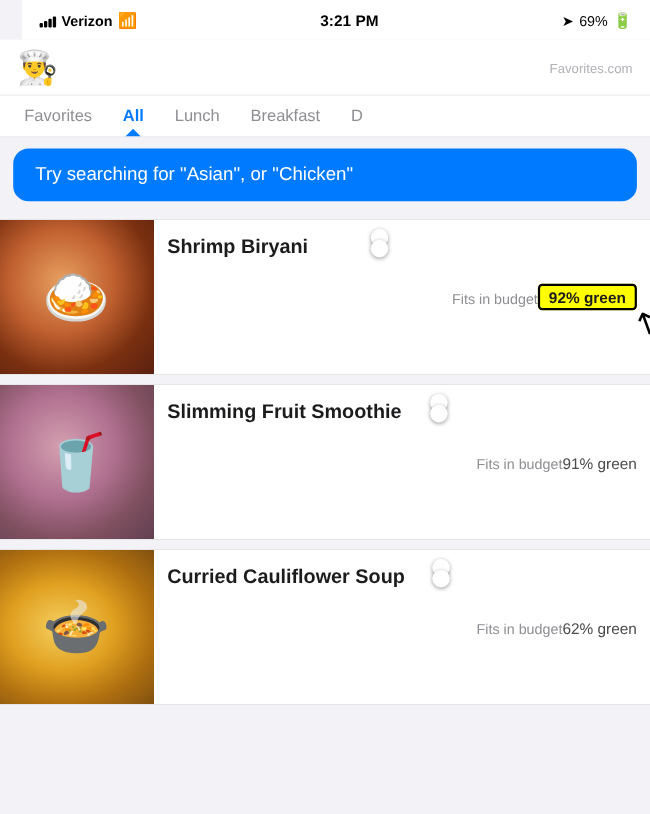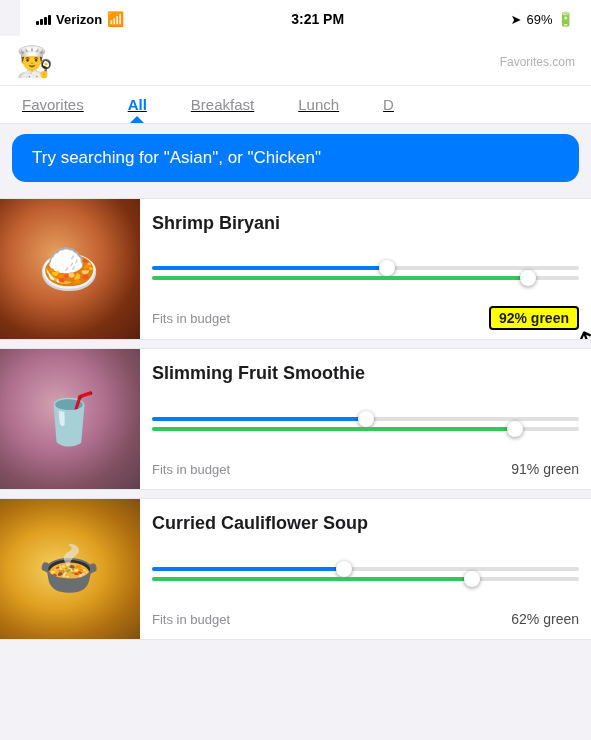--- a/index.html
+++ b/index.html
@@ -85,22 +85,21 @@
       overflow-x: auto;
       scrollbar-width: none;
       border-bottom: 1px solid #e5e5ea;
     }
     .tabs-container::-webkit-scrollbar { display: none; }
     .tabs {
       display: flex;
       align-items: center;
       padding: 0 8px;
       white-space: nowrap;
-      gap: 16px;
-      text-decoration: underline;
+      gap: 0;
     }
     .tab {
       padding: 10px 14px;
       font-size: 15px;
       color: #8e8e93;
       cursor: pointer;
       position: relative;
       flex-shrink: 0;
     }
     .tab.active {
@@ -194,21 +193,21 @@
       top: 50%;
       left: 50%;
       transform: translate(-50%, -50%);
       font-size: 50px;
     }
 
     .recipe-info {
       flex: 1;
       padding: 14px 12px 12px;
       display: flex;
-      flex-direction: column;
+      flex-direction: row;
       justify-content: space-between;
     }
     .recipe-name {
       font-size: 18px;
       font-weight: 700;
       color: #1c1c1e;
       margin-bottom: 10px;
       line-height: 1.2;
     }
 
@@ -315,22 +314,22 @@
   <div class="header-left">
     <span class="chef-icon">👨‍🍳</span>
   </div>
   <span class="watermark">Favorites.com</span>
 </div>
 
 <div class="tabs-container">
   <div class="tabs">
     <div class="tab">Favorites</div>
     <div class="tab active">All</div>
+    <div class="tab">Lunch</div>
     <div class="tab">Breakfast</div>
-    <div class="tab">Lunch</div>
     <div class="tab">D</div>
   </div>
 </div>
 
 <div class="search-banner">
   <span class="search-banner-text">Try searching for "Asian", or "Chicken"</span>
 </div>
 
 <div class="recipe-list">
 

